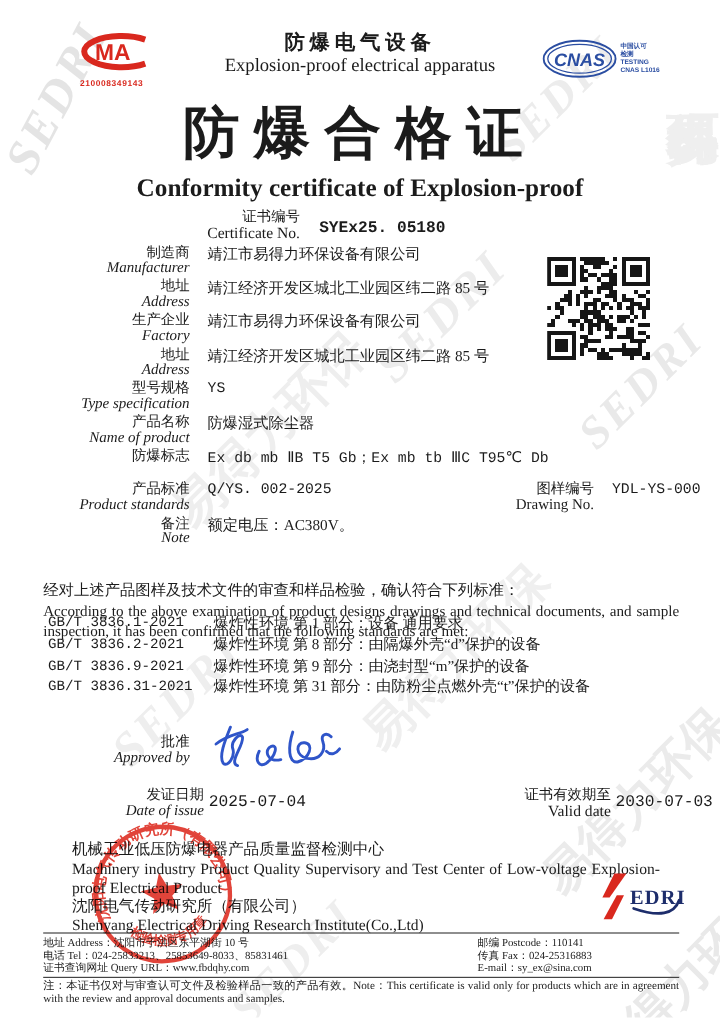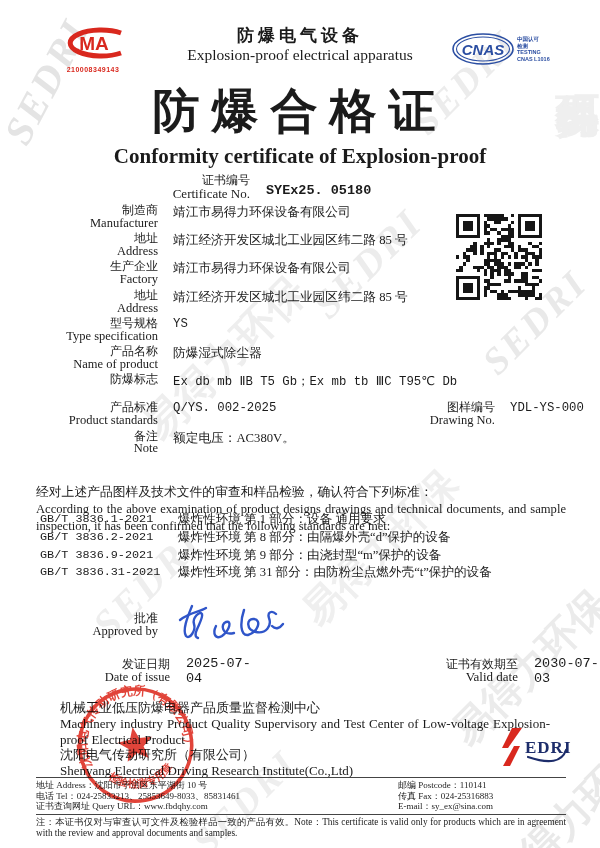--- a/index.html
+++ b/index.html
@@ -34,42 +34,42 @@
   .certlbl{text-align:right;line-height:1.1;}
   .certlbl .cn{font-size:12px;}
   .certlbl .en{font-size:13px;}
   .certval{margin-left:16px;font-weight:bold;font-size:13.5px;padding-bottom:3px;
            font-family:"Liberation Mono","DejaVu Sans Mono",monospace;}
   
   .form{position:absolute;left:0;top:204px;width:600px;}
   .frow{display:flex;align-items:flex-start;min-height:28.2px;}
   .flabel{width:158px;text-align:right;line-height:1.08;flex:none;}
   .flabel .cn{font-size:12px;}
-  .flabel .en{font-size:12.5px;}
+  .flabel .en{font-size:12.5px;font-style:italic;}
   .fval{margin-left:15px;font-size:12.7px;}
   .mono{font-family:"Liberation Mono","DejaVu Sans Mono",monospace;font-size:12.3px;}
   .flabel2{width:110px;text-align:right;line-height:1.08;flex:none;margin-left:60px;}
   .flabel2 .cn{font-size:12px;}
   .flabel2 .en{font-size:12.5px;}
   
   .qr{position:absolute;left:456px;top:214px;width:86px;height:86px;}
   
   .intro{position:absolute;left:36px;top:484px;width:530px;}
   .intro .cn{font-size:12.8px;line-height:17px;}
   .intro .en{font-size:12.6px;line-height:16.5px;text-align:justify;}
   .stds{position:absolute;left:40px;top:511px;width:540px;}
   .stdrow{display:flex;line-height:17.8px;}
   .stdcode{width:138px;flex:none;font-family:"Liberation Mono","DejaVu Sans Mono",monospace;
            font-size:11.8px;}
   .stddesc{font-size:12.6px;}
   
   .approw{position:absolute;left:0;top:612px;width:600px;display:flex;align-items:center;}
   .sig{position:absolute;left:172px;top:596px;}
   .daterow{position:absolute;left:0;top:656px;width:600px;display:flex;align-items:center;padding-left:12px;}
-  .dval{margin-left:16px;font-family:"Liberation Mono","DejaVu Sans Mono",monospace;
+  .dval{margin-left:4px;font-family:"Liberation Mono","DejaVu Sans Mono",monospace;
         font-size:13.5px;}
   .dlabel2{width:172px;text-align:right;line-height:1.08;flex:none;margin-left:82px;font-family:Liberation Serif, serif;}
   .dlabel2 .cn{font-size:12px;}
   .dlabel2 .en{font-size:13px;}
   
   .issuer{position:absolute;left:60px;top:700px;width:490px;}
   .issuer .cn1{font-size:13px;line-height:16px;}
   .issuer .en1{font-size:13px;line-height:15.5px;text-align:justify;}
   .issuer .cn2{font-size:13px;line-height:16px;}
   .issuer .en2{font-size:13px;line-height:15.5px;}

